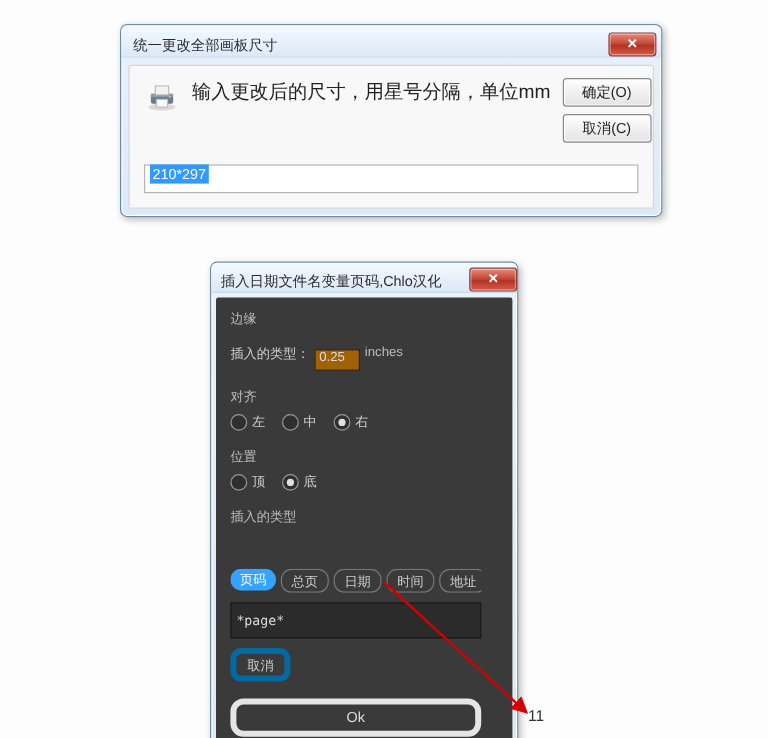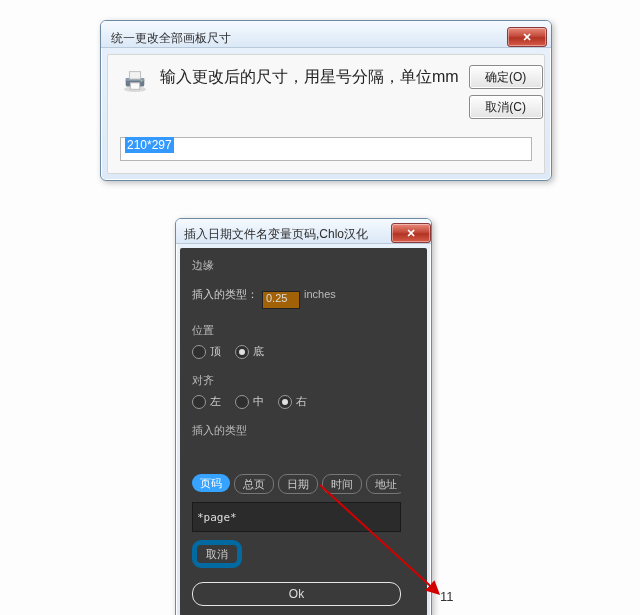--- a/index.html
+++ b/index.html
@@ -235,21 +235,21 @@
     color: #ccc;
     display: inline-flex;
     align-items: center;
     justify-content: center;
     font-size: 11px;
     cursor: default;
   }
   .dark-ok {
     margin-top: 14px;
     height: 22px;
-    border: 1px solid #e5e5e5;
+    border: 5px solid #e5e5e5;
     border-radius: 11px;
     color: #ddd;
     display: flex;
     align-items: center;
     justify-content: center;
     font-size: 12px;
     cursor: default;
   }
 
   
@@ -316,34 +316,20 @@
   <div class="dark-body">
 
     <div class="dark-group">
       <div class="dark-label">边缘</div>
       <div class="dark-row">
         <span>插入的类型：</span>
         <span class="dark-field">
             <span>0.25</span>
           </span>
         <span class="dark-unit">inches</span>
-      </div>
-    </div>
-
-    <div class="dark-group">
-      <div class="dark-label">位置</div>
-      <div class="dark-row">
-        <span class="radio">
-          <span class="circ"></span>
-          <span>顶</span>
-        </span>
-        <span class="radio checked">
-          <span class="circ"></span>
-          <span>底</span>
-        </span>
       </div>
     </div>
 
     <div class="dark-group">
       <div class="dark-label">对齐</div>
       <div class="dark-row">
         <span class="radio">
           <span class="circ"></span>
           <span>左</span>
         </span>
@@ -351,20 +337,34 @@
           <span class="circ"></span>
           <span>中</span>
         </span>
         <span class="radio checked">
           <span class="circ"></span>
           <span>右</span>
         </span>
       </div>
     </div>
 
+    <div class="dark-group">
+      <div class="dark-label">位置</div>
+      <div class="dark-row">
+        <span class="radio">
+          <span class="circ"></span>
+          <span>顶</span>
+        </span>
+        <span class="radio checked">
+          <span class="circ"></span>
+          <span>底</span>
+        </span>
+      </div>
+    </div>
+
     <div class="dark-group" style="margin-bottom:8px">
       <div class="dark-label">插入的类型</div>
       <div class="pill-row">
         <span class="pill active">
             <span>页码</span>
           </span>
         <span class="pill inactive">
             <span>总页</span>
           </span>
         <span class="pill inactive">

